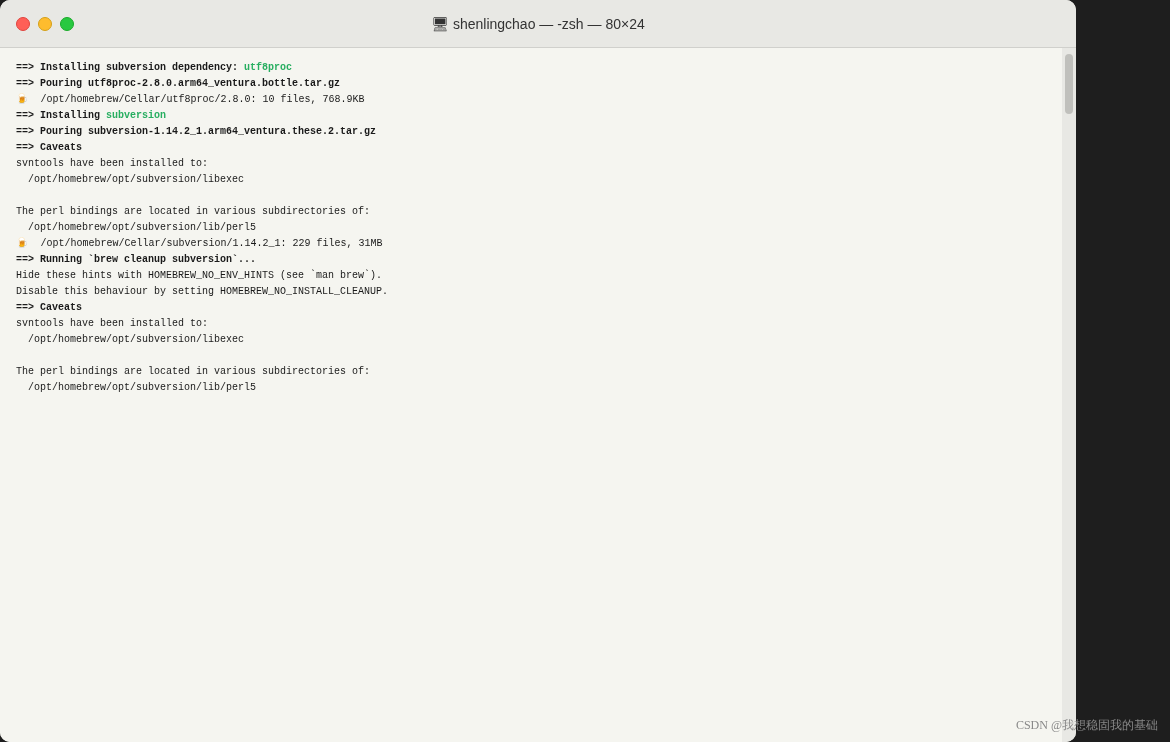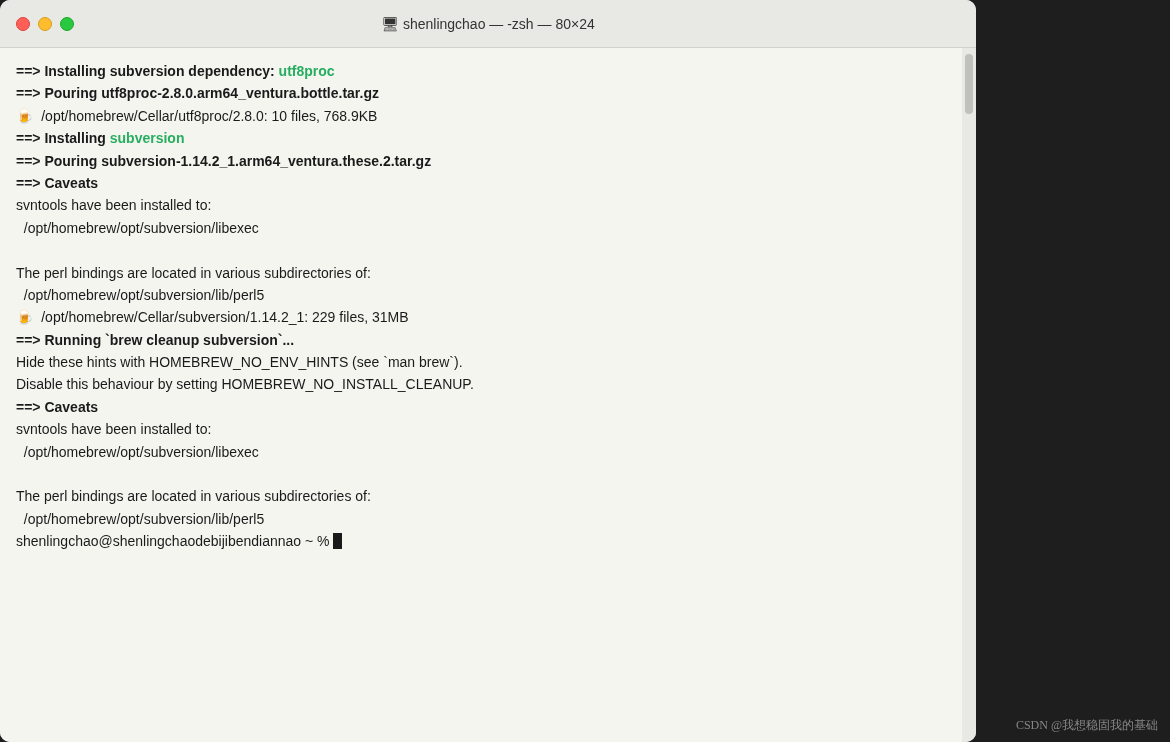--- a/index.html
+++ b/index.html
@@ -6,21 +6,21 @@
 
     body {
       width: 1170px;
       height: 742px;
       background: #1e1e1e;
       font-family: 'Menlo', 'Monaco', 'Courier New', monospace;
       overflow: hidden;
     }
 
     .window {
-      width: 976px;
+      width: 1076px;
       height: 742px;
       background: #f5f5f0;
       border-radius: 10px;
       overflow: hidden;
       display: flex;
       flex-direction: column;
     }
 
     .titlebar {
       background: #e8e8e4;
@@ -61,25 +61,25 @@
     .scrollbar-area {
       display: flex;
       flex: 1;
       overflow: hidden;
     }
 
     .terminal {
       flex: 1;
       background: #f5f5f0;
       padding: 12px 16px;
-      font-size: 14px;
+      font-size: 10px;
       line-height: 1.6;
       color: #1a1a1a;
       overflow-y: auto;
-      font-family: Liberation Sans, sans-serif;
+      font-family: Liberation Mono, monospace;
     }
 
     .scrollbar-track {
       width: 14px;
       background: #e8e8e4;
       display: flex;
       flex-direction: column;
       align-items: center;
       padding: 2px;
     }
@@ -177,21 +177,20 @@
       <span class="line">svntools have been installed to:</span>
 
       <span class="line">  /opt/homebrew/opt/subversion/libexec</span>
 
       <span class="line"> </span>
 
       <span class="line">The perl bindings are located in various subdirectories of:</span>
 
       <span class="line">  /opt/homebrew/opt/subversion/lib/perl5</span>
 
-      <span class="line"><span>shenlingchao@shenlingchaodebijibendiannao ~ % </span><span class="cursor"></span></span>
 
     </div>
 
     <div class="scrollbar-track">
       <div class="scrollbar-thumb"></div>
     </div>
   </div>
 </div>
 
 <div class="watermark">CSDN @我想稳固我的基础</div>

